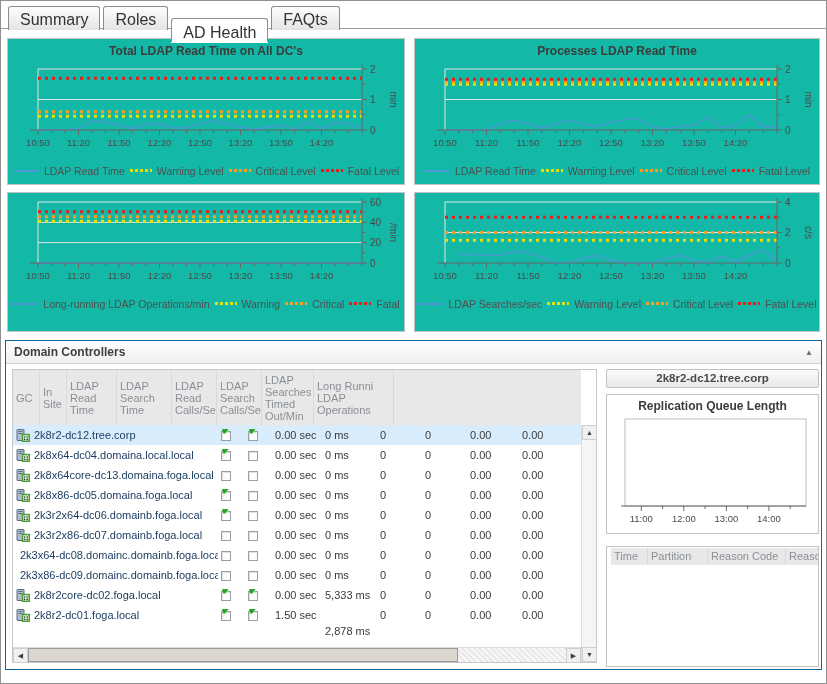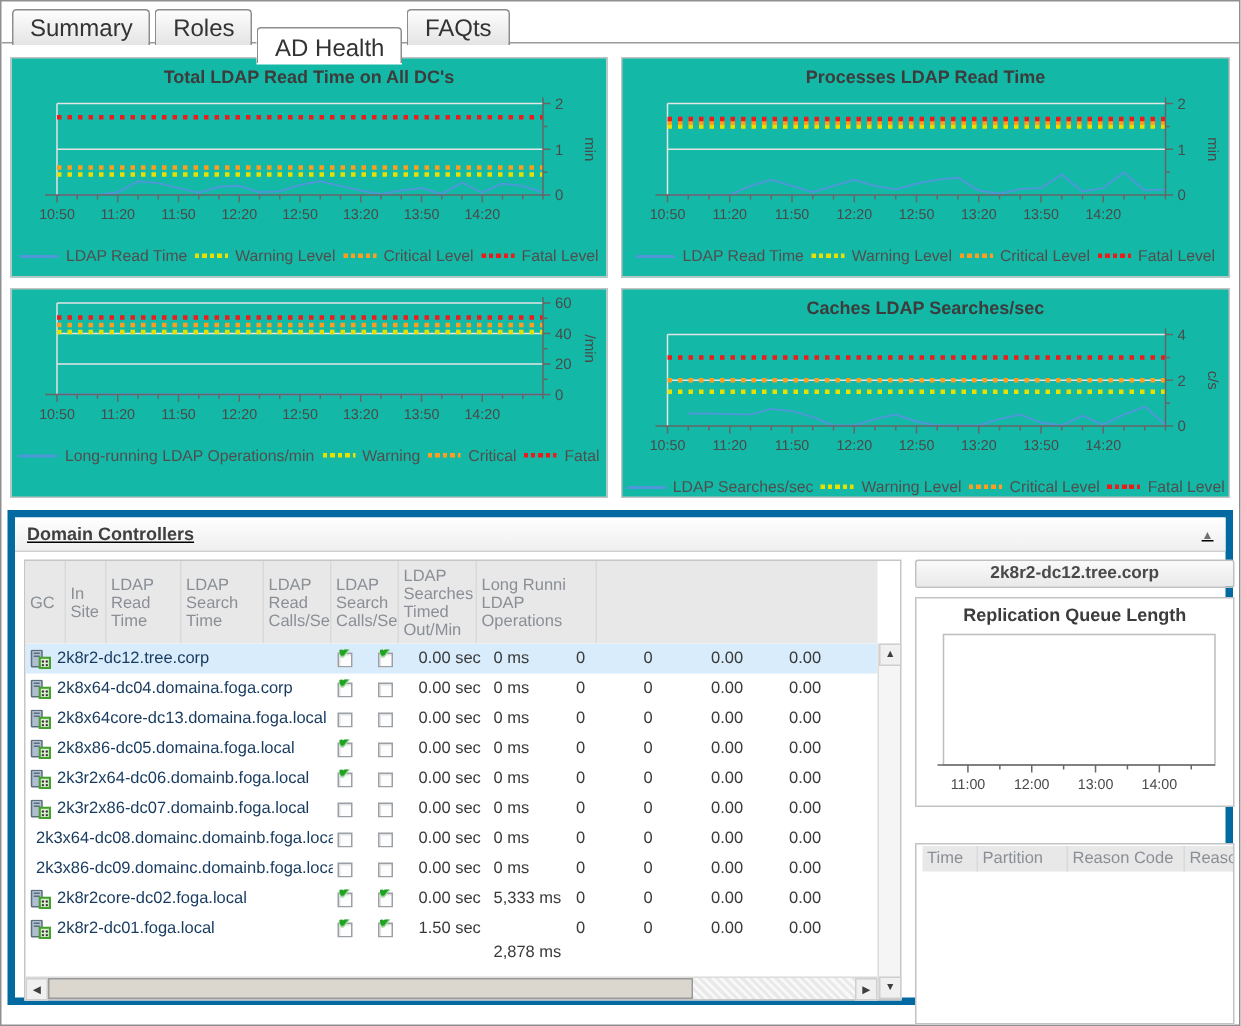--- a/index.html
+++ b/index.html
@@ -15,21 +15,21 @@
   
   .charts { padding:9px 6px 0 6px; display:grid; grid-template-columns:398px auto; grid-template-rows:147px 140px; gap:7px 9px; }
   .chart-panel { border:1px solid #c3c3c3; background:#14b8a6; overflow:hidden; }
   .chart-title { text-align:center; font-size:12px; font-weight:bold; color:#3c3c3c; padding-top:5px; height:21px; }
   svg.chart { display:block; }
   .legend { display:flex; justify-content:center; align-items:center; gap:5px; font-size:10.5px; color:#4f4f4f; height:17px; white-space:nowrap; }
   .lsample { display:inline-block; width:26px; height:2px; }
   .ldots   { display:inline-block; width:22px; height:3px; }
 
   
-  .dc-panel { margin:8px 4px 0 4px; height:330px; border:5px solid #0369a1; background:#fff; position:relative;text-decoration:underline; }
+  .dc-panel { margin:8px 4px 0 4px; height:330px; border:1px solid #0369a1; background:#fff; position:relative; }
   .dc-header { height:23px; background:linear-gradient(#ffffff,#efefef); border-bottom:1px solid #d0d0d0;
                display:flex; align-items:center; padding:0 8px; }
   .dc-header-title { font-size:12px; font-weight:bold; color:#3f3f3f; flex:1; }
   .collapse { font-size:8px; color:#707070; cursor:default; }
   .dc-body { position:relative; height:305px; }
 
   .table-wrap { position:absolute; left:6px; top:5px; width:585px; height:294px; border:1px solid #c6c6c6; background:#fff; }
   .thead { position:absolute; left:0; top:0; right:15px; height:55px; background:#e8e8e8; display:flex; overflow:hidden; }
   .hcell { font-size:11px; color:#8a8f96; white-space:pre-line; border-right:1px solid #d9d9d9;
            display:flex; align-items:center; padding:2px 3px; line-height:12px; flex:0 0 auto; overflow:hidden; }
@@ -48,21 +48,21 @@
   .hscroll { position:absolute; left:0; bottom:0; right:15px; height:15px; background:#f5f5f5; border-top:1px solid #dcdcdc; display:flex; }
   .sb-btn { width:15px; height:15px; background:#f0f0f0; border:1px solid #cfcfcf; color:#3f3f3f; font-size:7px;
             display:flex; align-items:center; justify-content:center; }
   .hthumb { flex:0 0 430px; background:#dbd7cf; border:1px solid #9a9a9a; margin:0; }
   .hhatch { flex:1; background:repeating-linear-gradient(45deg,#e9e9e9 0 2px,#f8f8f8 2px 4px); }
 
   
   .detail { position:absolute; left:600px; top:5px; width:213px; }
   .dc-name-btn { width:100%; height:19px; border:1px solid #c0c0c0; border-radius:2px; background:linear-gradient(#fafafa,#e9e9e9);
                  font-size:11.5px; font-weight:bold; color:#4a4a4a; text-align:center; line-height:17px; margin-bottom:6px; cursor:default; }
-  .detail-box { border:1px solid #c3c3c3; background:#fff; margin-bottom:24px; overflow:hidden; }
+  .detail-box { border:1px solid #c3c3c3; background:#fff; margin-bottom:12px; overflow:hidden; }
   .detail-title { text-align:center; font-size:12px; font-weight:bold; color:#3c3c3c; padding-top:4px; height:19px; }
   .queue-box { height:140px; }
   .fail-box { height:121px; }
   .fail-head { display:flex; margin:1px 4px 0 4px; }
   .fail-hcell { background:#e8e8e8; font-size:11px; color:#8a8f96; padding:2px 3px 3px 3px; border-right:1px solid #d9d9d9; flex:0 0 auto; white-space:nowrap; overflow:hidden; }
 
   svg text { font-family:"Liberation Sans", sans-serif; }
 </style>
 </head>
 <body>
@@ -272,21 +272,20 @@
           <span>Long-running LDAP Operations/min</span>
           <span class="ldots" style="background:repeating-linear-gradient(90deg,#e8e000 0 3px,transparent 3px 5px)"></span>
           <span>Warning</span>
           <span class="ldots" style="background:repeating-linear-gradient(90deg,#ff9d1e 0 3px,transparent 3px 5px)"></span>
           <span>Critical</span>
           <span class="ldots" style="background:repeating-linear-gradient(90deg,#ed1c1c 0 3px,transparent 3px 5px)"></span>
           <span>Fatal</span>
         </div>
     </div>
     <div class="chart-panel">
-      <div class="chart-title">Caches LDAP Searches/sec</div>
       <svg class="chart" width="402" height="102">
           <line x1="30" y1="39.5" x2="362" y2="39.5" stroke="#e4e4e4" stroke-width="1"></line>
           <line x1="30" y1="9" x2="362" y2="9" stroke="#e4e4e4" stroke-width="1"></line>
           <line x1="30" y1="9" x2="30" y2="70" stroke="#e4e4e4" stroke-width="1"></line>
           <line x1="30" y1="47.125" x2="362" y2="47.125" stroke="#e8e000" stroke-width="3" stroke-dasharray="3 4"></line>
           <line x1="30" y1="39.5" x2="362" y2="39.5" stroke="#ff9d1e" stroke-width="3" stroke-dasharray="3 4"></line>
           <line x1="30" y1="24.25" x2="362" y2="24.25" stroke="#ed1c1c" stroke-width="3" stroke-dasharray="3 4"></line>
           <polyline points="43.8,61.6 57.7,61.6 71.5,62.1 85.3,62.4 99.2,58.6 113.0,60.1 126.8,63.9 140.7,69.7 154.5,69.7 168.3,65.4 182.2,62.4 196.0,67.0 209.8,69.7 223.7,69.7 237.5,69.7 251.3,65.4 265.2,62.4 279.0,67.7 292.8,69.7 306.7,63.1 320.5,69.2 334.3,62.4 348.2,57.0 362.0,69.2" fill="none" stroke="#4e97d9" stroke-width="1.3"></polyline>
           <line x1="22" y1="70" x2="362" y2="70" stroke="#666666" stroke-width="1"></line>
           <line x1="362" y1="5" x2="362" y2="70" stroke="#666666" stroke-width="1"></line>
@@ -417,21 +416,21 @@
                 <svg width="14" height="13" viewBox="0 0 14 13">
                   <rect x="1" y="0.5" width="7" height="11" rx="0.5" fill="#aebecf" stroke="#5b6d7e"></rect>
                   <rect x="2.5" y="2" width="4" height="1" fill="#5b6d7e"></rect>
                   <rect x="2.5" y="4" width="4" height="1" fill="#5b6d7e"></rect>
                   <rect x="6.5" y="5.5" width="6.8" height="6.8" fill="#ddeed2" stroke="#46a02f" stroke-width="1.4"></rect>
                   <circle cx="8.6" cy="8" r="0.8" fill="#3a3a3a"></circle>
                   <circle cx="11.2" cy="8" r="0.8" fill="#3a3a3a"></circle>
                   <circle cx="8.6" cy="10.4" r="0.8" fill="#3a3a3a"></circle>
                   <circle cx="11.2" cy="10.4" r="0.8" fill="#3a3a3a"></circle>
                 </svg>
-                <span>2k8x64-dc04.domaina.foga.corp</span>
+                <span>2k8x64-dc04.domaina.local.local</span>
               </div>
               <div class="tcell" style="width: 27px;">
                 <span class="chk">
                   <span class="box"></span>
                   <span class="tick">✔</span>
                 </span>
               </div>
               <div class="tcell" style="width: 27px;">
                 <span class="chk">
                   <span class="box"></span>

